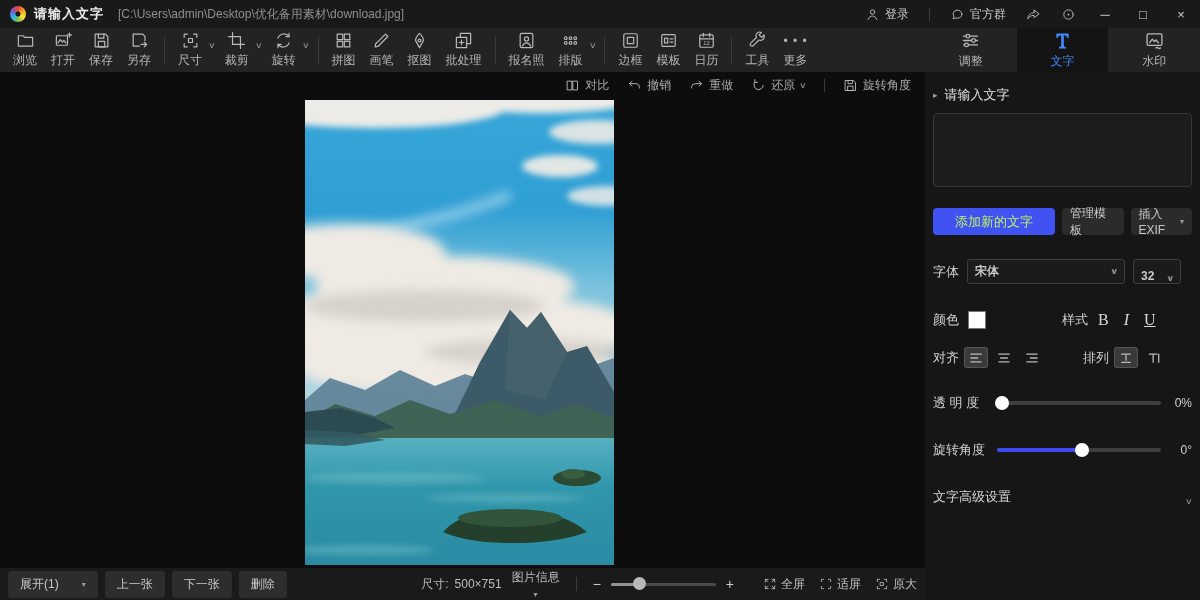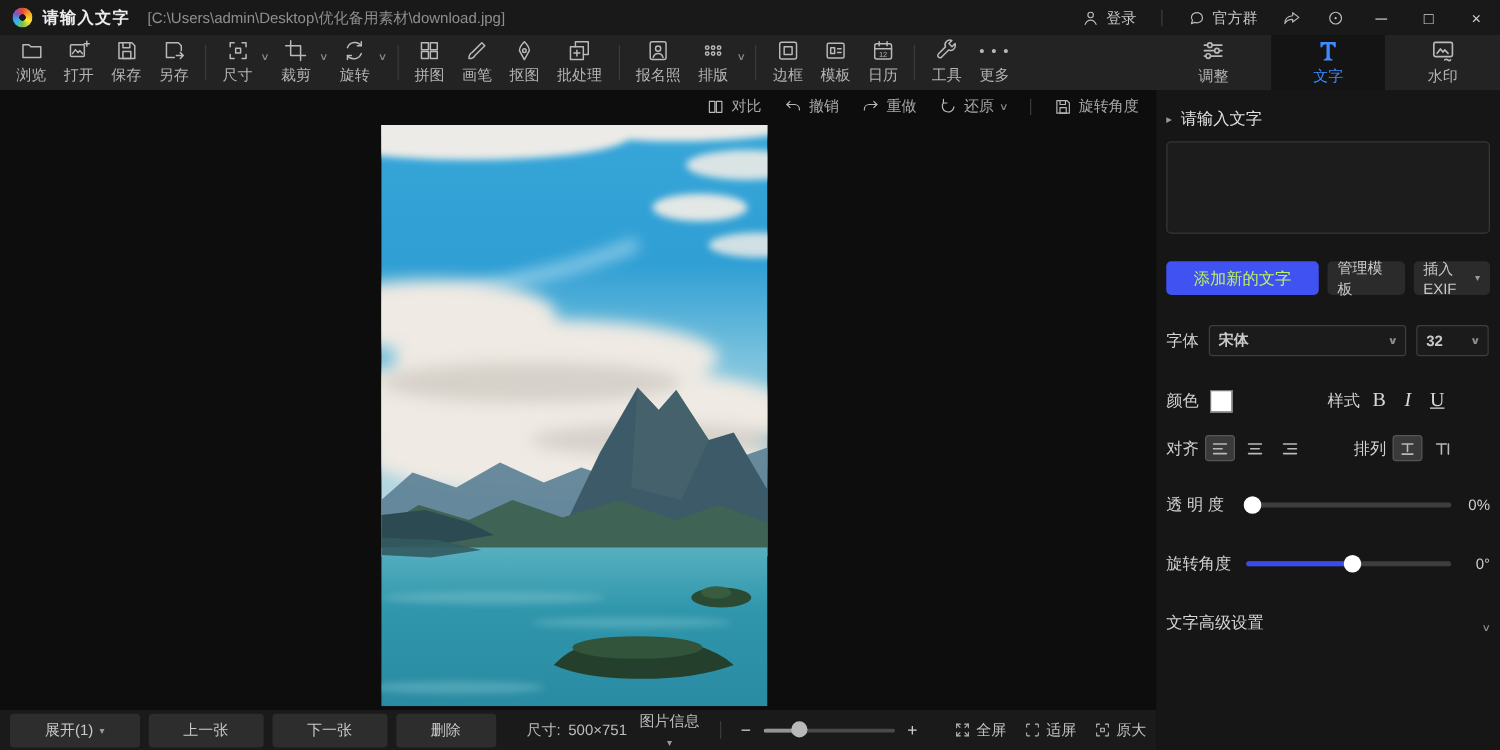--- a/index.html
+++ b/index.html
@@ -79,22 +79,22 @@
   .track{position:relative;flex:1;height:4px;background:#3e3e3e;border-radius:2px;}
   .fill{position:absolute;left:0;top:0;height:4px;background:#3c4bf0;border-radius:2px;}
   .thumb{position:absolute;top:-5px;width:14px;height:14px;background:#fff;border-radius:50%;}
   .sl-val{width:22px;text-align:right;font-size:12px;color:#cfcfcf;}
   .advanced{display:flex;align-items:flex-end;justify-content:space-between;margin-top:29px;
     font-size:13px;color:#d6d6d6;}
 
   
   .statusbar{position:absolute;left:0;top:568px;width:925px;height:32px;background:#1a1a1a;
     display:flex;align-items:center;padding:0 8px;box-sizing:border-box;gap:7px;color:#bdbdbd;font-size:12px;}
-  .sbtn{background:#2d2d2d;color:#c9c9c9;border-radius:3px;padding:5px 28px;display:flex;
-    align-items:center;gap:5px;cursor:default;white-space:nowrap;}
+  .sbtn{background:#2d2d2d;color:#c9c9c9;border-radius:3px;padding:5px 12px;display:flex;
+    align-items:center;gap:23px;cursor:default;white-space:nowrap;}
   .sb-center{margin-left:auto;display:flex;align-items:center;gap:10px;}
   .sb-div{width:1px;height:14px;background:#3a3a3a;margin:0 6px;}
   .ztrack{position:relative;width:105px;height:3px;background:#4a4a4a;border-radius:2px;}
   .zfill{position:absolute;left:0;top:0;height:3px;background:#949494;border-radius:2px;width:28%;}
   .zthumb{position:absolute;left:calc(28% - 7px);top:-5.5px;width:13px;height:13px;background:#b9b9b9;border-radius:50%;}
   .zsign{font-size:14px;color:#cfcfcf;}
   .sb-right{display:flex;align-items:center;gap:14px;margin-left:22px;color:#c0c0c0;}
   .sb-ic{display:flex;align-items:center;gap:4px;cursor:default;}
   .sb-ic svg{width:14px;height:14px;}
 </style>
@@ -439,21 +439,21 @@
       <span class="dd-tri">▾</span>
     </div>
   </div>
 
   <div class="font-row">
     <span class="p-label">字体</span>
     <div class="select" style="width:158px;">
       <span>宋体</span>
       <span class="sel-chev">∨</span>
     </div>
-    <div class="select" style="width:58px;">
+    <div class="select" style="width:48px;align-items:flex-end;">
       <span>32</span>
       <span class="sel-chev">∨</span>
     </div>
   </div>
 
   <div class="cs-row">
     <span class="p-label">颜色</span>
     <div class="swatch"></div>
     <span class="p-label" style="margin-left:76px;">样式</span>
     <div class="style-letters">

